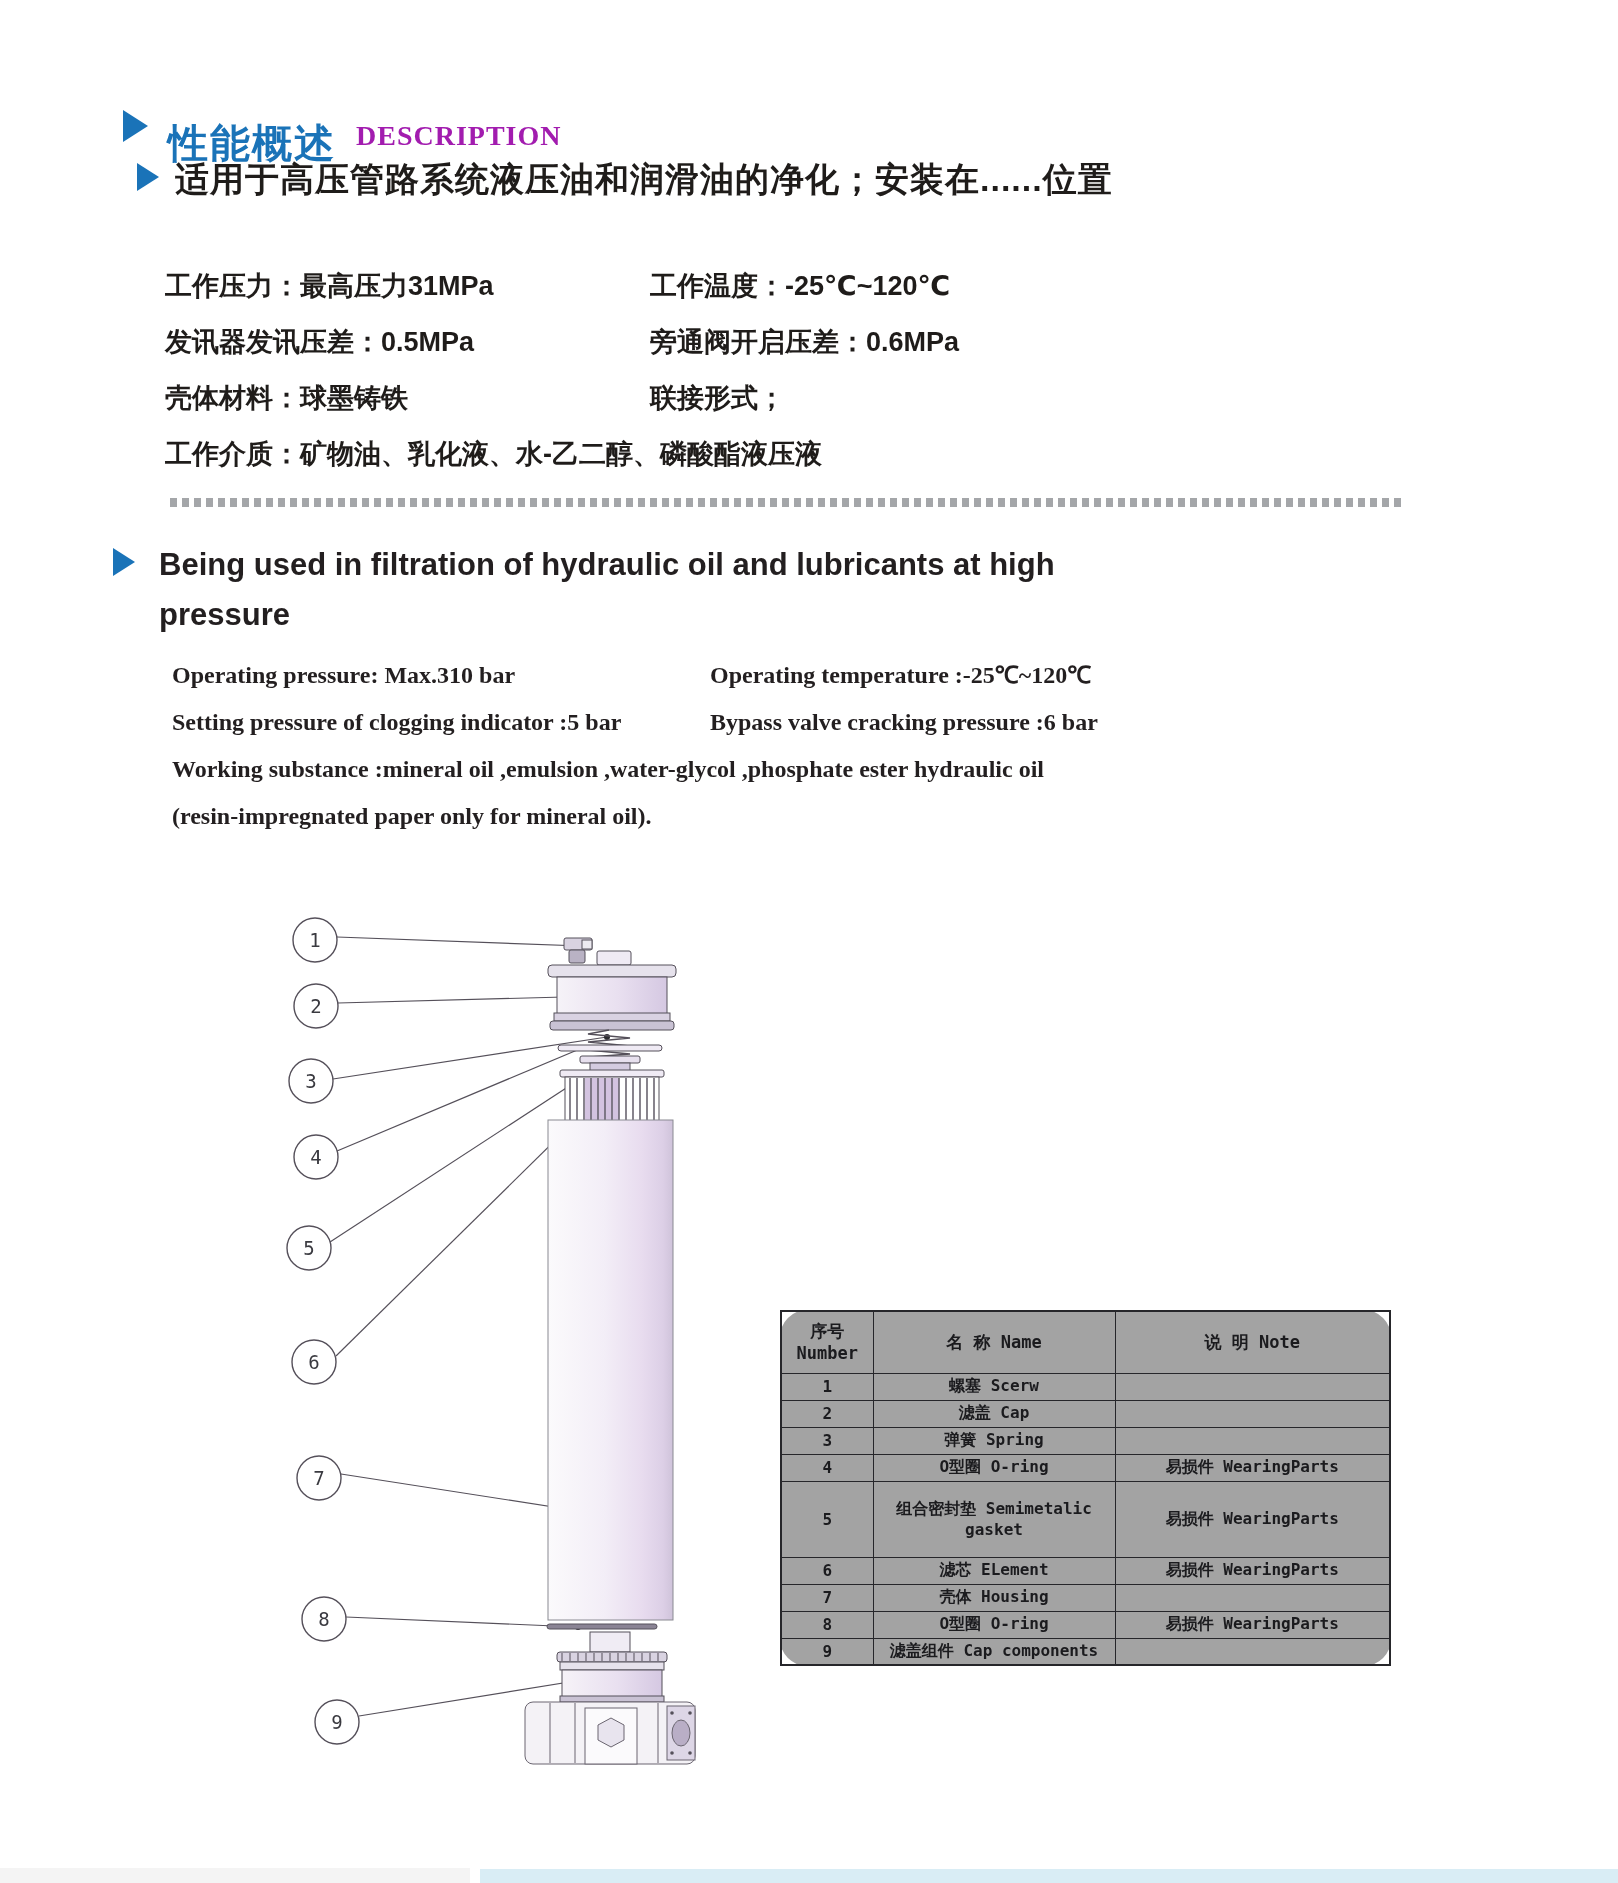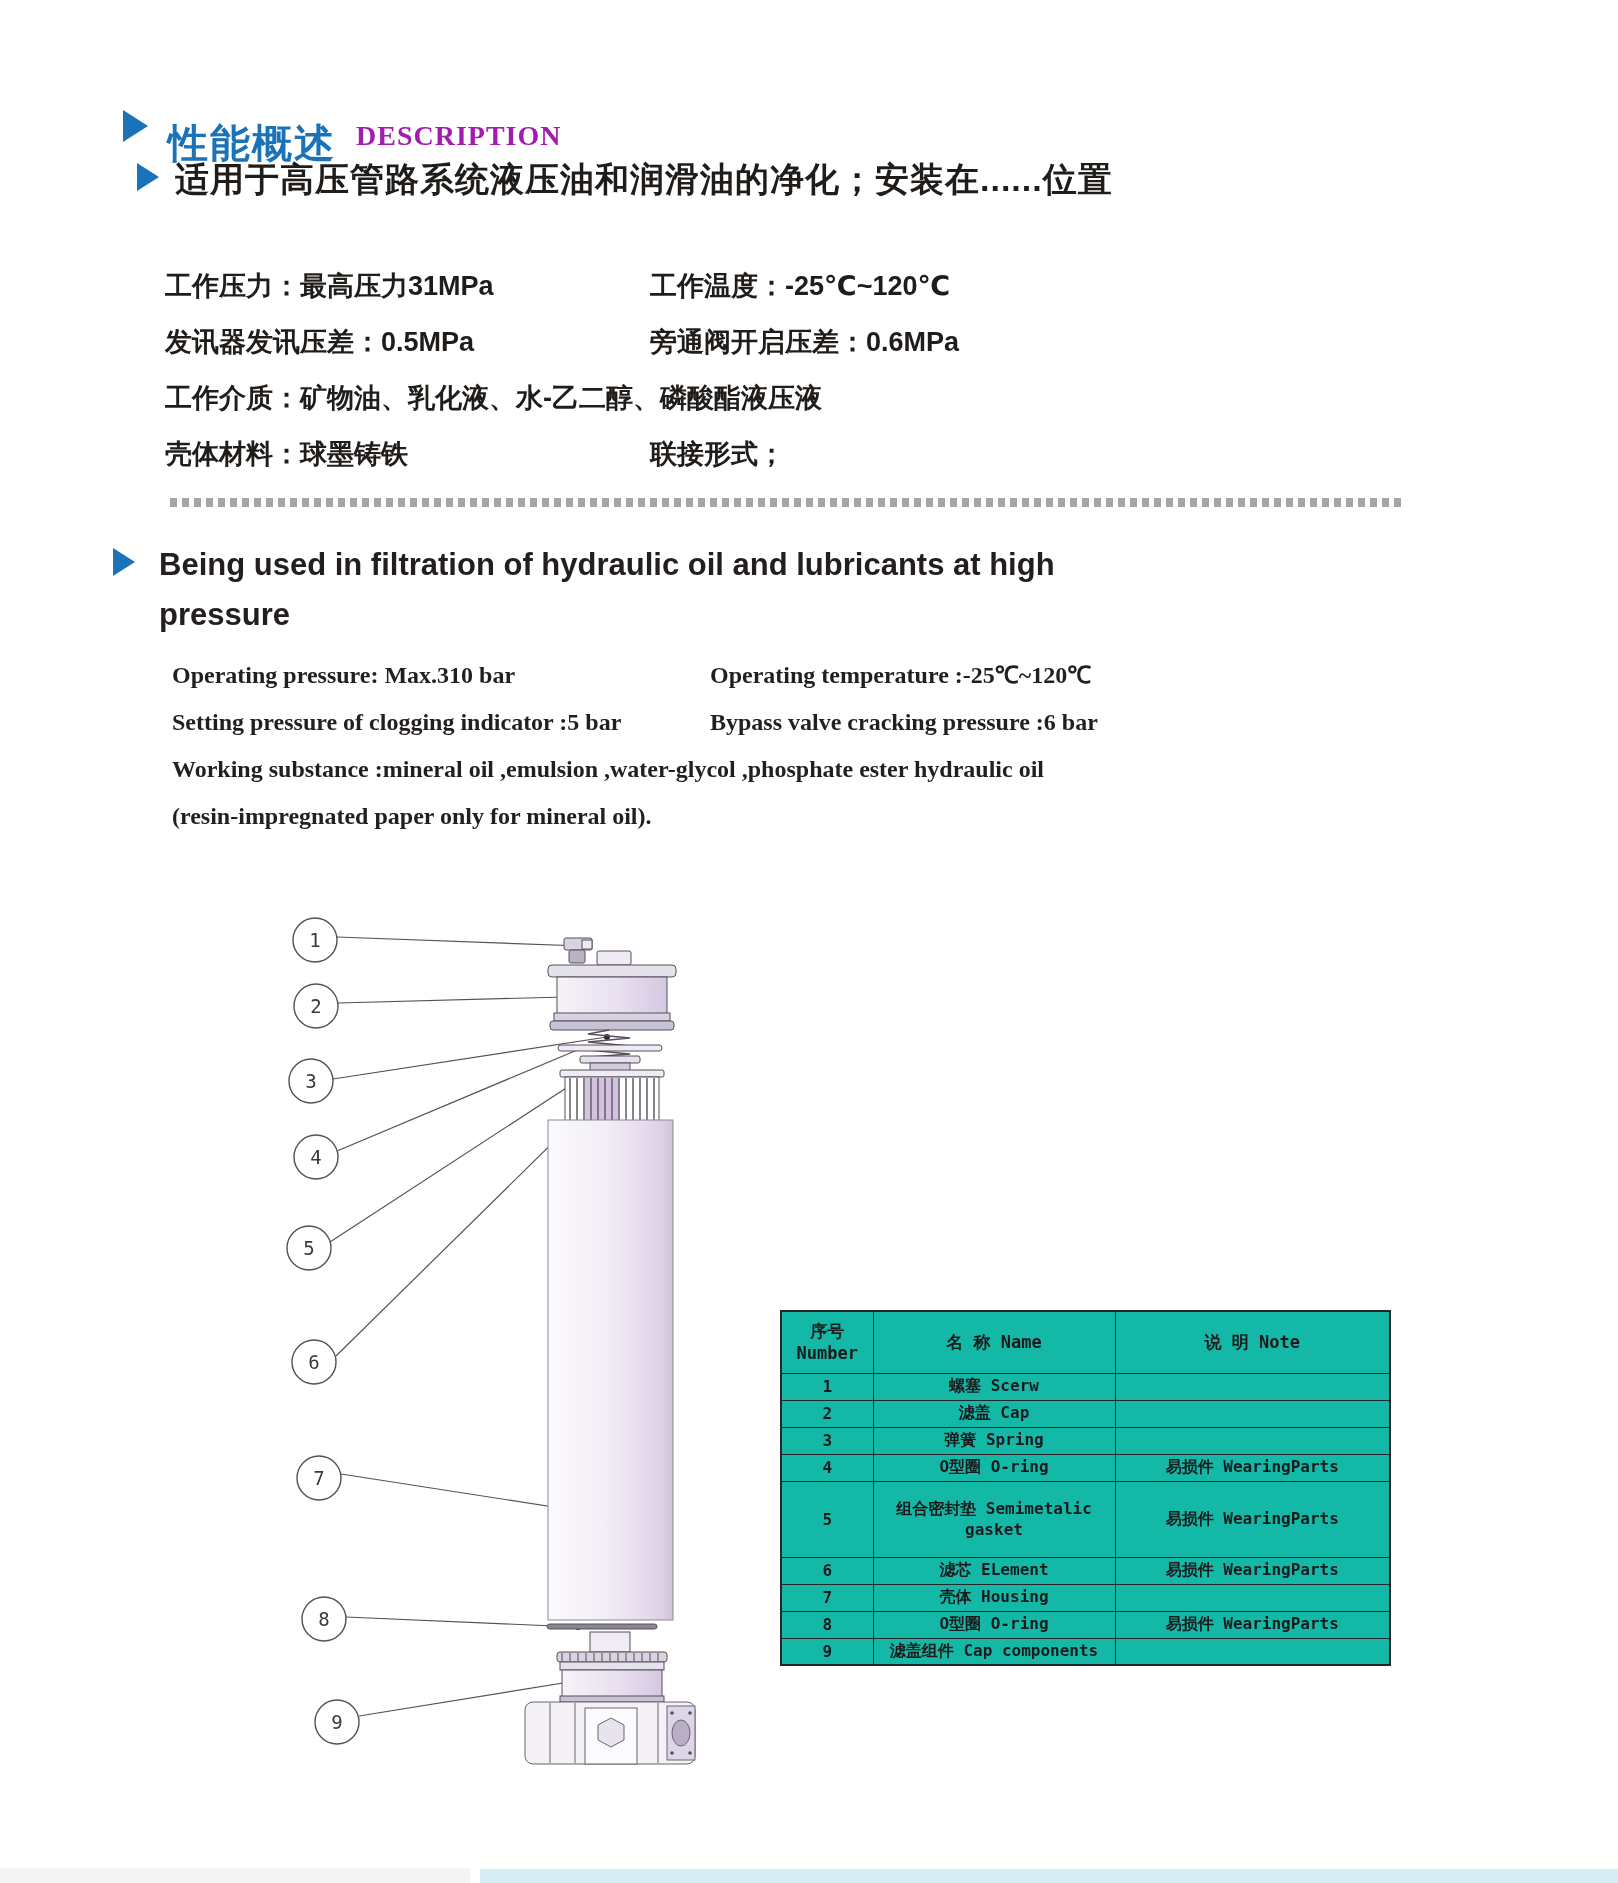--- a/index.html
+++ b/index.html
@@ -39,23 +39,23 @@
   .sec3 { left:113px; top:548px; display:flex; align-items:flex-start; gap:24px; }
   .sec3 .en-head { font-size:31px; font-weight:bold; color:#231f20; width:990px; line-height:1.6; margin-top:-8px; }
   .en-specs { left:172px; top:652px; width:1260px; font-size:24px; font-weight:bold; color:#231f20; }
   .en-specs .row { height:47px; line-height:47px; white-space:nowrap;font-family:Liberation Serif, serif; }
   .en-specs .l { display:inline-block; width:538px; }
   
   .diagram { left:230px; top:880px; width:500px; height:900px; }
   .diagram svg { display:block; }
   
   .parts { left:780px; top:1310px; width:609px; border-collapse:collapse;
-    background:#14b8a6; table-layout:fixed;
+    background:#a3a3a3; table-layout:fixed;
     font-family:"DejaVu Sans Mono","DejaVu Sans",monospace;
-    font-size:16px; font-weight:bold; color:#1b1b1e; }
+    font-size:16px; font-weight:bold; color:#1b1b1e;border-radius:27px; }
   .parts, .parts td, .parts th { border:1px solid #26262a; }
   .parts { border:2px solid #26262a; }
   .parts td, .parts th { text-align:center; vertical-align:middle; padding:1px 4px; }
   .parts th { font-size:17px; }
   .parts .h { height:62px; }
   .parts .r { height:27px; }
   .parts .tall { height:76px; }
   .parts .num-head div { line-height:1.3; }
   
   .foot-gray { left:0; top:1868px; width:470px; height:15px; background:#f4f4f4; }
@@ -76,24 +76,24 @@
 </div>
 
 <div class="abs zh-specs">
   <div class="row">
     <span class="l">工作压力：最高压力31MPa</span><span>工作温度：-25℃~120℃</span>
   </div>
   <div class="row">
     <span class="l">发讯器发讯压差：0.5MPa</span><span>旁通阀开启压差：0.6MPa</span>
   </div>
   <div class="row">
+    <span class="l">壳体材料：球墨铸铁</span><span>联接形式；</span>
+  </div>
+  <div class="row">
     <span class="l">工作介质：矿物油、乳化液、水-乙二醇、磷酸酯液压液</span><span></span>
-  </div>
-  <div class="row">
-    <span class="l">壳体材料：球墨铸铁</span><span>联接形式；</span>
   </div>
 </div>
 
 <div class="abs divider"></div>
 
 <div class="abs sec3">
   <div class="tri small"></div>
   <div class="en-head">Being used in filtration of hydraulic oil and lubricants at high pressure</div>
 </div>
 

